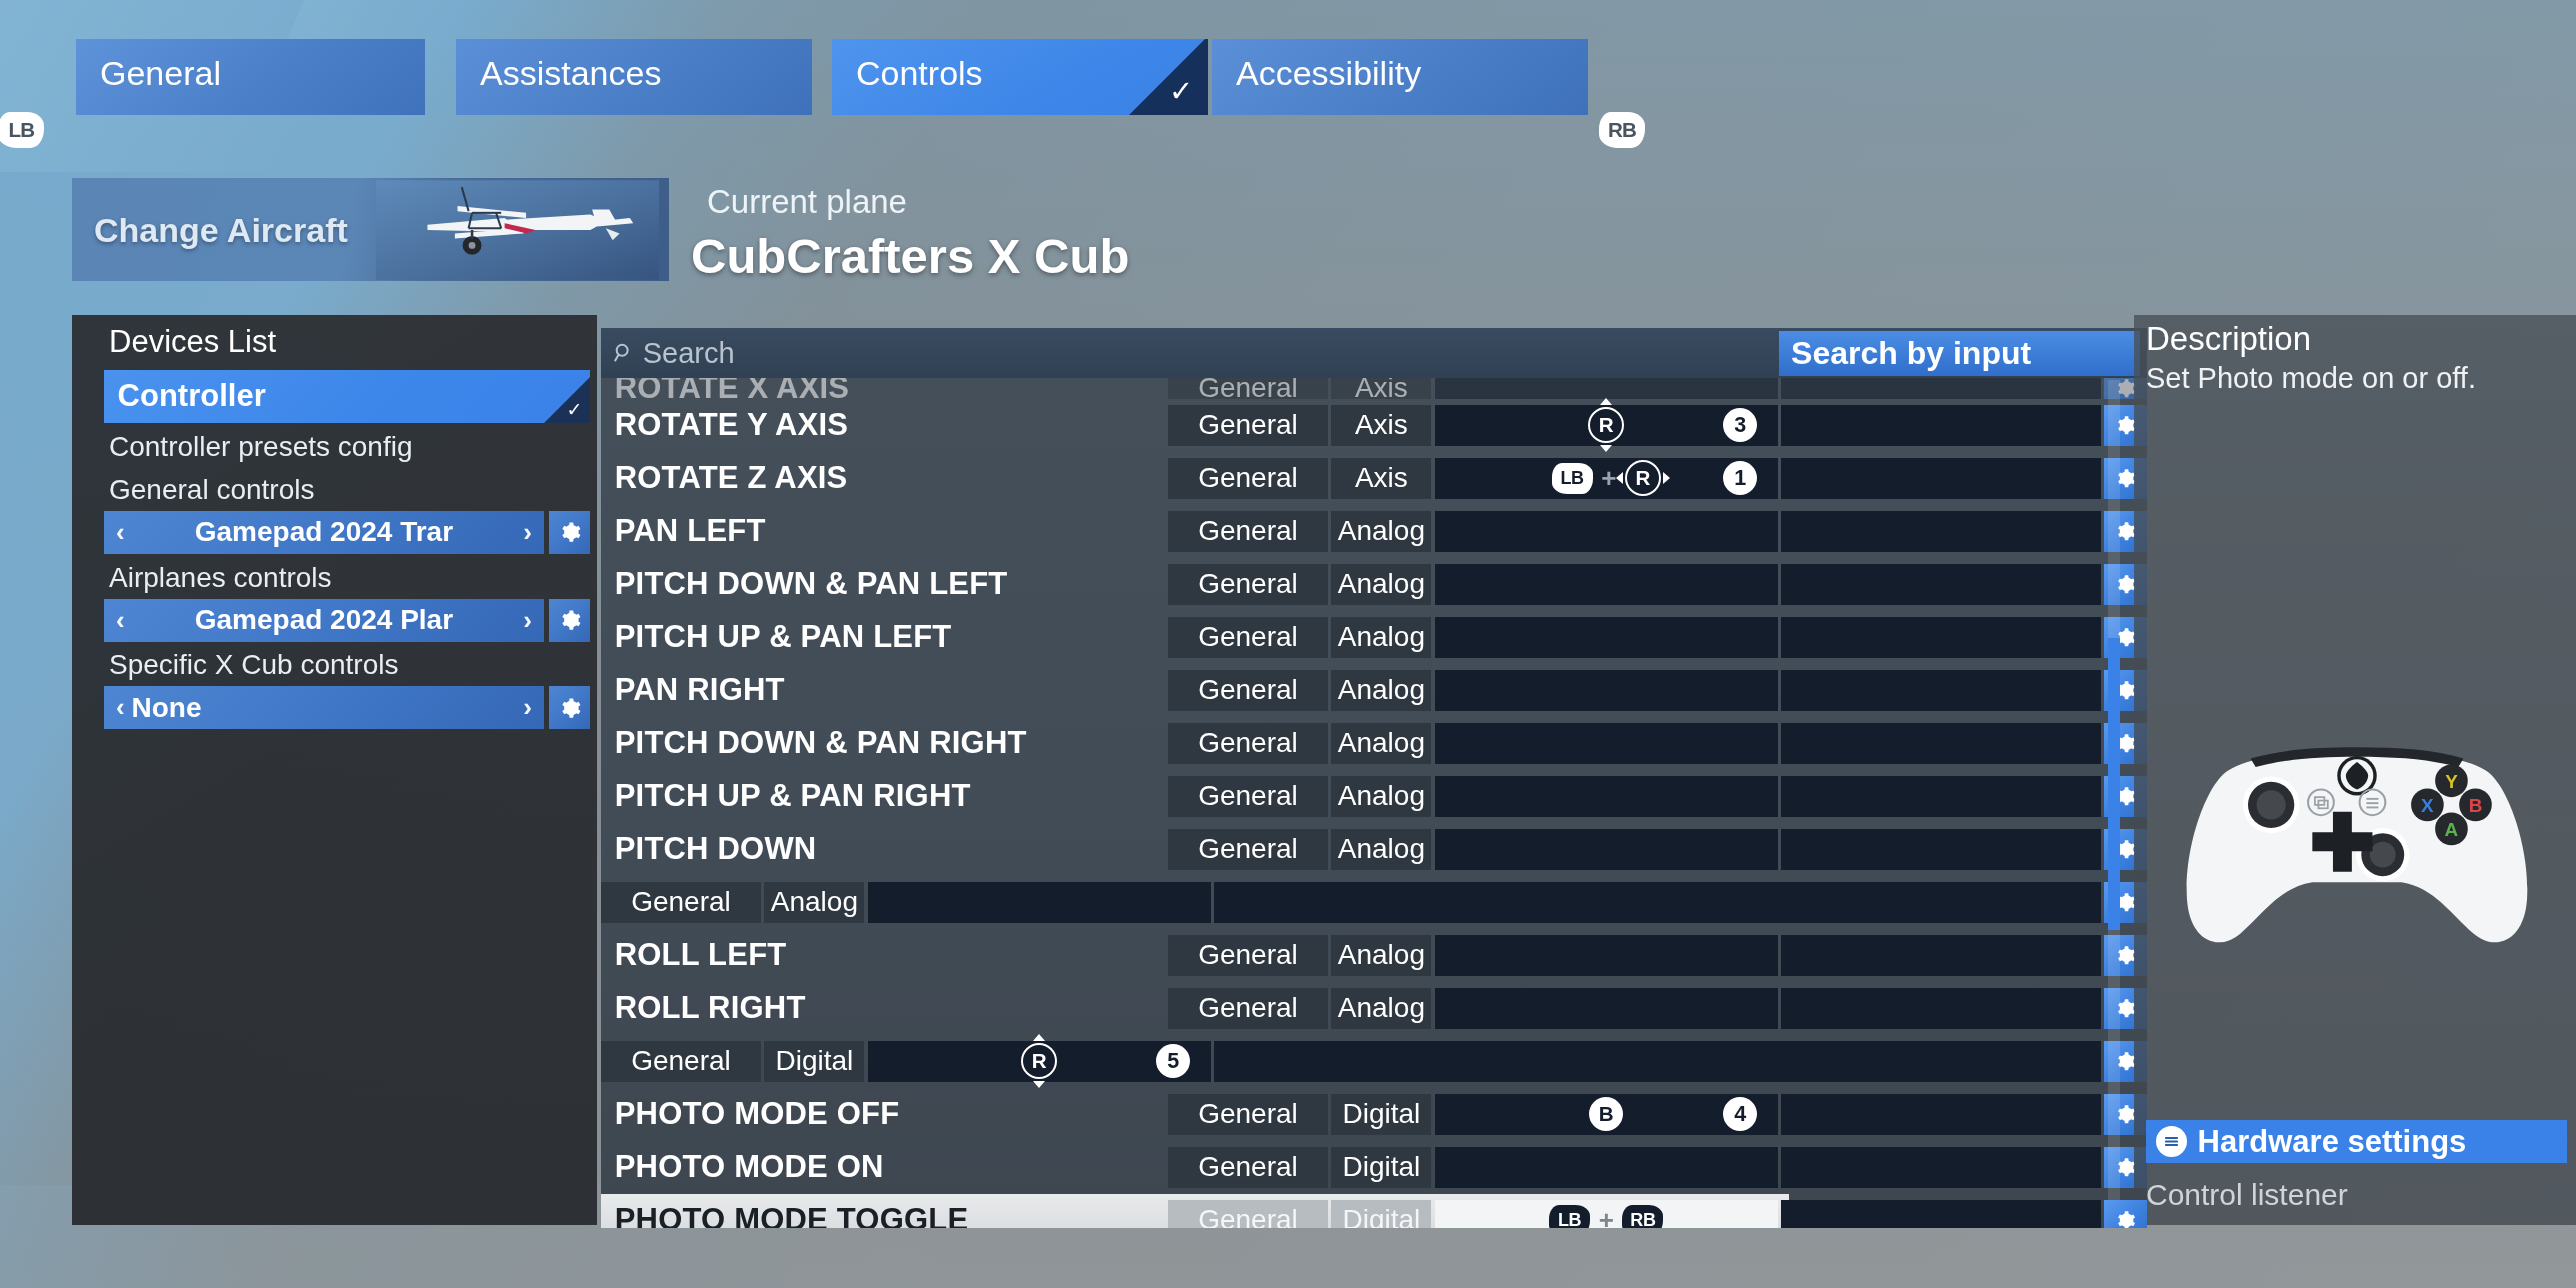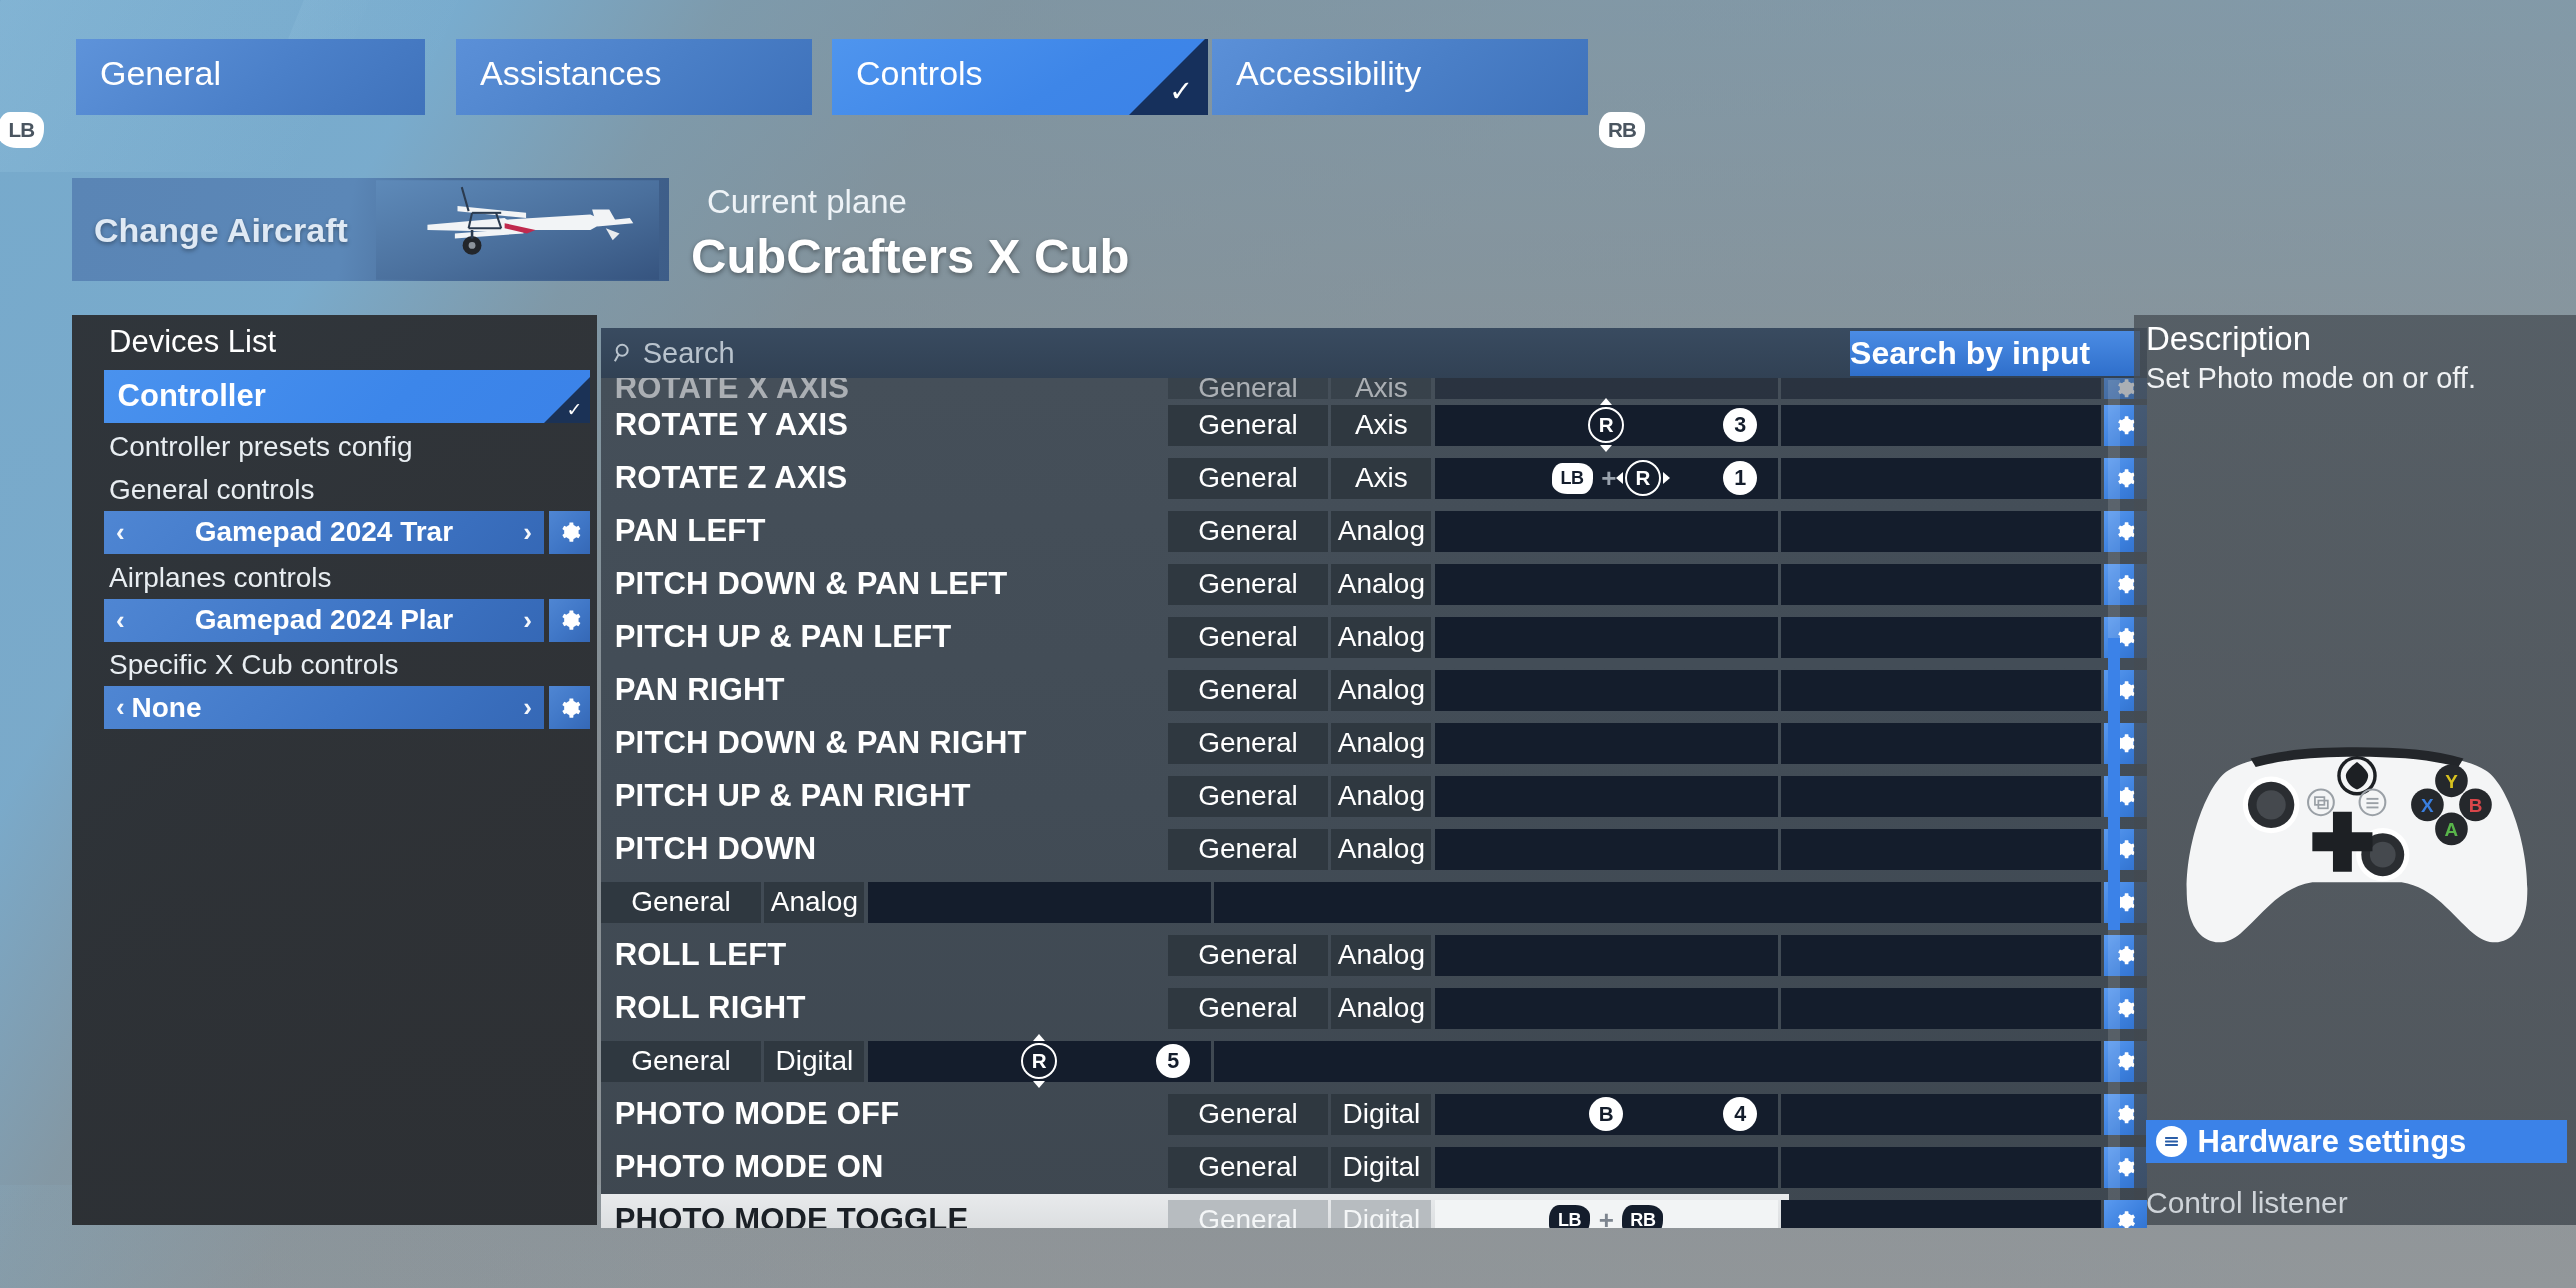--- a/index.html
+++ b/index.html
@@ -97,23 +97,23 @@
 
   
   .searchbar {
     position:absolute; left:601px; top:328px; width:1546px; height:50px;
     background:linear-gradient(180deg,#394b60 0%,#314154 100%);
     display:flex; align-items:center;
   }
   .search-input-wrap { flex:1; display:flex; align-items:center; padding-left:12px; gap:7.7px; }
   .search-placeholder { font-size:29px; color:#b9c3cd; }
   .search-by-input {
-    width:290px; height:45px; margin:0 6.9px 0 0;
+    width:361px; height:45px; margin:0 6.9px 0 0;
     background:linear-gradient(180deg,#4b8ce4 0%,#2f6fcb 100%);
-    display:flex; align-items:center; padding-left:0;
+    display:flex; align-items:center; padding-left:12px;
     font-size:32px; font-weight:700; color:#fff;
   }
 
   
   .table-wrap {
     position:absolute; left:601px; top:378px; width:1546px; height:850px;
     background:linear-gradient(180deg,#454f59 0%,#424c56 50%,#3e4750 100%);
     overflow:hidden;
   }
   .row { position:relative; height:53px; display:flex; align-items:center; }
@@ -203,21 +203,21 @@
   .hw-btn {
     position:absolute; left:12px; bottom:62px; width:421px; height:43px;
     background:linear-gradient(90deg,#3b82e8 0%,#3b82e8 86%, #3b82e8 100%);
     display:flex; align-items:center; gap:10.3px; padding-left:10.3px;
   }
   .hw-btn .menu-ico {
     width:31px;height:31px;border-radius:50%;background:#fff;
     display:flex;align-items:center;justify-content:center;
   }
   .hw-btn .txt { font-size:31px; font-weight:700; color:#fff; }
-  .ctrl-listener { position:absolute; left:12px; bottom:5px; font-size:30px; color:#cfd4d9; }
+  .ctrl-listener { position:absolute; left:12px; bottom:13px; font-size:30px; color:#cfd4d9; }
 </style>
 </head>
 <body>
 
 <div class="bg-streak s1"></div>
 <div class="bg-streak s2"></div>
 <div class="bg-streak s3"></div>
 
 <div class="tabbar">
   <div class="bumper lb">LB</div>

